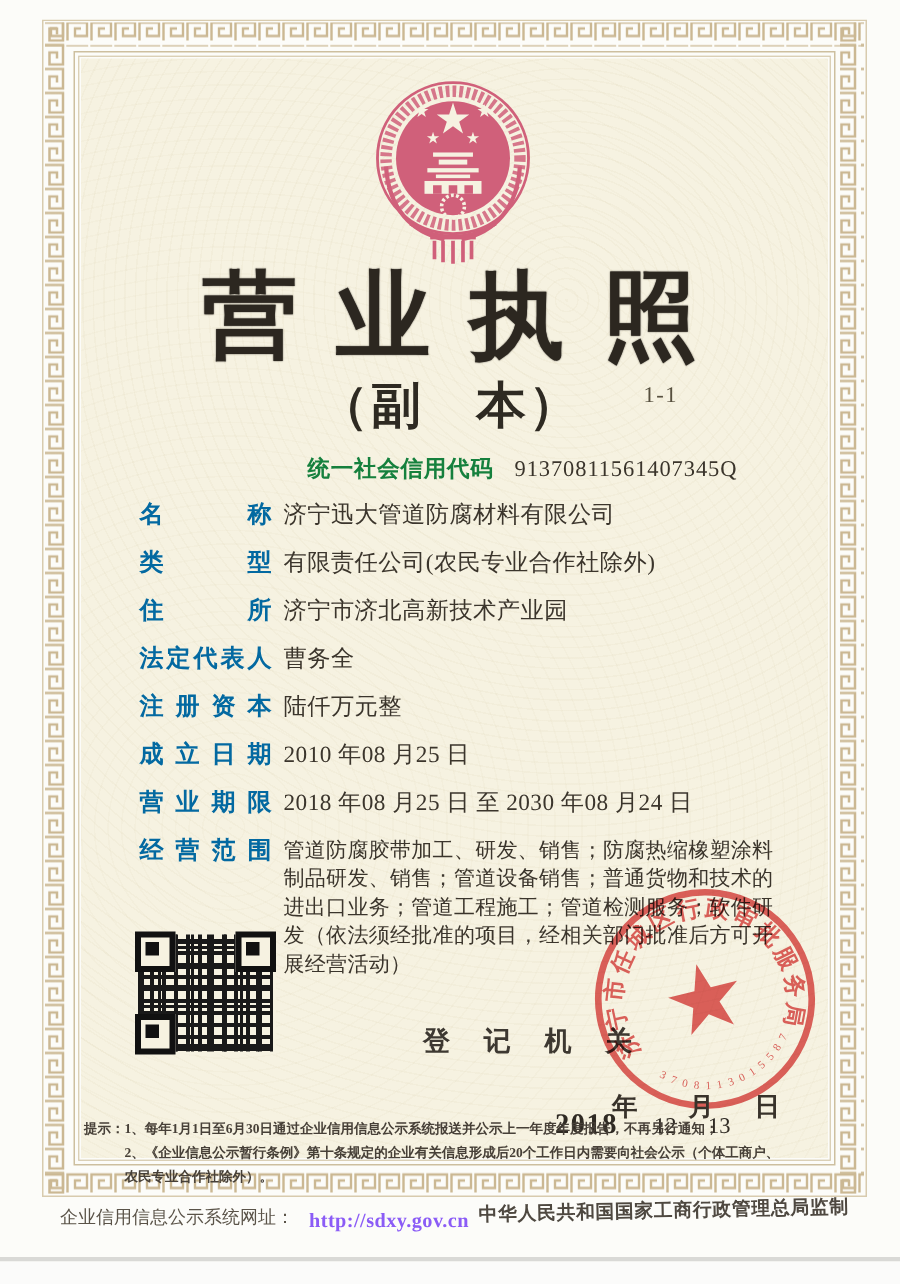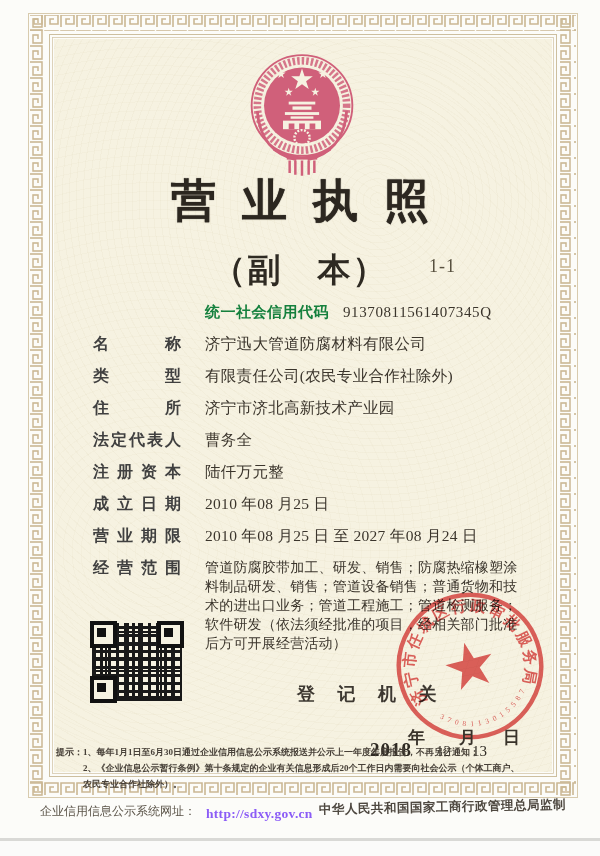--- a/index.html
+++ b/index.html
@@ -14,55 +14,55 @@
   .inner{
     position:absolute;left:54px;top:39px;width:498px;height:733px;
     background:
       repeating-radial-gradient(circle at 65% 22%, rgba(210,198,160,.10) 0 1px, rgba(0,0,0,0) 1px 7px),
       repeating-radial-gradient(circle at 20% 70%, rgba(210,198,160,.08) 0 1px, rgba(0,0,0,0) 1px 9px),
       #f6f2e1;
   }
   .emblem{position:absolute;left:245px;top:50px;width:114px;height:128px;}
   .title{
     position:absolute;left:0;top:178px;width:600px;margin:0;
-    text-align:center;font-size:45px;font-weight:900;color:#2c2720;
+    text-align:center;font-size:63px;font-weight:900;color:#2c2720;
     letter-spacing:26px;text-indent:26px;line-height:1.05;
     text-shadow:0 0 1px #2c2720;
   }
   .subtitle{
     position:absolute;left:0;top:248px;width:600px;text-align:center;
     font-size:33px;font-weight:600;color:#2e2a22;letter-spacing:2px;
   }
-  .pageno{position:absolute;left:429px;top:256px;font-size:18px;color:#57503f;letter-spacing:1px;}
+  .pageno{position:absolute;left:429px;top:256px;font-size:15px;color:#57503f;letter-spacing:1px;}
   .credit{position:absolute;left:205px;top:303px;font-size:15px;white-space:nowrap;}
   .credit .lab{font-weight:700;color:#15803d;letter-spacing:.5px;}
   .credit .code{margin-left:14px;color:#3a342b;letter-spacing:.6px;}
   .fields{position:absolute;left:93px;top:334px;width:430px;display:flex;flex-direction:column;gap:12px;}
   .frow{display:flex;align-items:flex-start;}
   .flabel{
-    flex:0 0 88px;font-weight:700;font-size:16px;color:#404040;line-height:20px;
-    text-align:justify;text-align-last:justify;margin-right:24px;
+    flex:0 0 88px;font-weight:700;font-size:16px;color:#0369a1;line-height:20px;
+    text-align:justify;text-align-last:justify;margin-right:8px;
   }
   .fvalue{flex:1;font-size:15.5px;color:#3b352c;line-height:20px;letter-spacing:.3px;}
   .frow.scope .fvalue{font-size:14px;line-height:19px;letter-spacing:.2px;}
   
   .qr{position:absolute;left:90px;top:621px;width:94px;height:82px;background:#f6f2e1;}
   .qr .noise{
     position:absolute;inset:2px;
     background-image:
       repeating-linear-gradient(90deg,#191919 0 3px,rgba(0,0,0,0) 3px 8px),
       repeating-linear-gradient(0deg,#191919 0 3px,rgba(0,0,0,0) 3px 8px),
       repeating-linear-gradient(90deg,rgba(0,0,0,0) 0 2px,#191919 2px 4px,rgba(0,0,0,0) 4px 11px),
       repeating-linear-gradient(0deg,rgba(0,0,0,0) 0 3px,#191919 3px 5px,rgba(0,0,0,0) 5px 13px);
   }
   .finder{position:absolute;width:19px;height:19px;background:#f6f2e1;border:4px solid #111;}
   .finder::after{content:"";position:absolute;left:3px;top:3px;width:9px;height:9px;background:#111;}
   .finder.tl{left:0;top:0}.finder.tr{right:0;top:0}.finder.bl{left:0;bottom:0}
   .registry{
-    position:absolute;left:297px;top:682px;font-size:18px;font-weight:600;
+    position:absolute;left:282px;top:682px;font-size:18px;font-weight:600;
     color:#3d3831;letter-spacing:9px;white-space:nowrap;
   }
   .seal{position:absolute;left:386px;top:582px;mix-blend-mode:multiply;}
   .dateline{position:absolute;top:726px;left:0;width:600px;font-size:17px;color:#38322a;}
   .dateline .dl{position:absolute;font-weight:600;}
   .dl.y{left:408px}.dl.m{left:459px}.dl.d{left:503px}
   .dval{position:absolute;color:#2f2a23;font-family:"Liberation Serif",serif;text-align:center;}
   .dval.year{left:370px;top:739px;font-size:19px;letter-spacing:1px;font-weight:600;}
   .dval.month{left:436px;top:743px;font-size:15px;}
   .dval.day{left:472px;top:743px;font-size:15px;}
@@ -168,21 +168,21 @@
     <div class="frow">
       <span class="flabel">注册资本</span>
       <span class="fvalue">陆仟万元整</span>
     </div>
     <div class="frow">
       <span class="flabel">成立日期</span>
       <span class="fvalue">2010 年08 月25 日</span>
     </div>
     <div class="frow">
       <span class="flabel">营业期限</span>
-      <span class="fvalue">2010 年08 月25 日 至 2027 年08 月24 日</span>
+      <span class="fvalue">2018 年08 月25 日 至 2030 年08 月24 日</span>
     </div>
     <div class="frow scope">
       <span class="flabel">经营范围</span>
       <span class="fvalue">管道防腐胶带加工、研发、销售；防腐热缩橡塑涂料制品研发、销售；管道设备销售；普通货物和技术的进出口业务；管道工程施工；管道检测服务；软件研发（依法须经批准的项目，经相关部门批准后方可开展经营活动）</span>
     </div>
   </div>
 
   <div class="qr">
     <div class="noise"></div>
     <div class="finder tl"></div>

